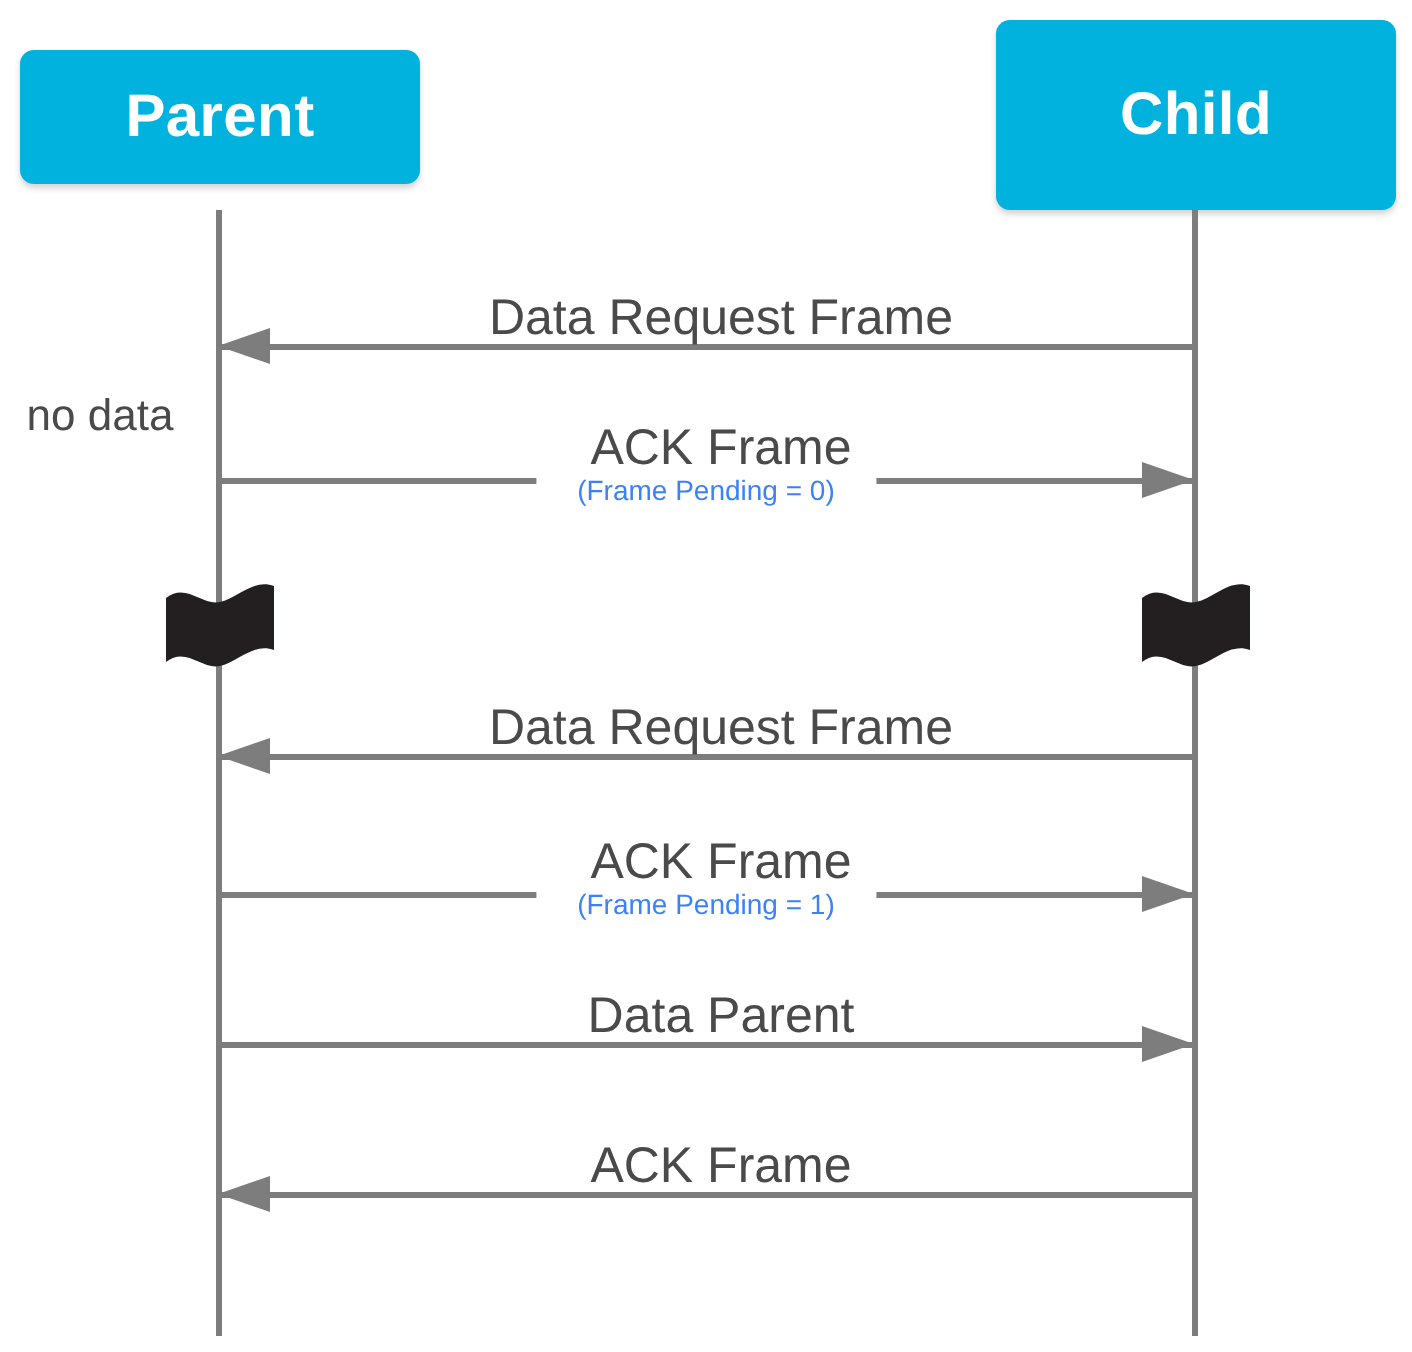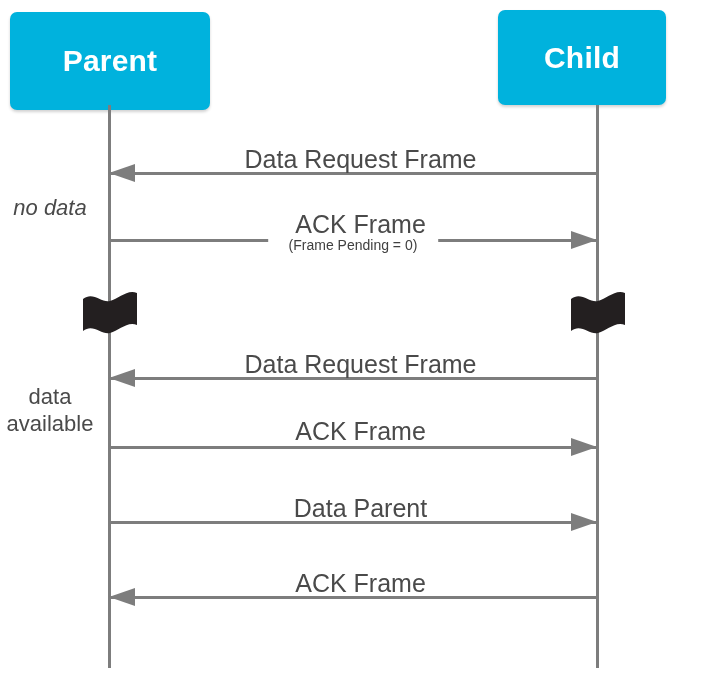--- a/index.html
+++ b/index.html
@@ -28,22 +28,22 @@
     justify-content: center;
   }
   .actor-label {
     color: #ffffff;
     font-size: 30px;
     font-weight: 700;
     letter-spacing: 0.2px;
     line-height: 1;
     user-select: none;
   }
-  #actor-parent { left: 10px;  top: 12px; width: 200px; height: 98px; }
-  #actor-child  { left: 498px; top: 10px; width: 168px; height: 95px; }
+  #actor-parent { left: 10px;  top: 25px; width: 200px; height: 67px; }
+  #actor-child  { left: 498px; top: 10px; width: 200px; height: 95px; }
 
   
   .lifeline {
     position: absolute;
     width: 3px;
     background: #7d7d7d;
     top: 105px;
     height: 563px;
   }
   #lifeline-parent { left: 108px; }
@@ -75,21 +75,21 @@
   .msg-title {
     font-size: 25px;
     line-height: 26px;
     display: block;
     margin-left: 15px;
   }
   .msg-sub {
     font-size: 14px;
     line-height: 17px;
     display: block;
-    color: #404040;
+    color: #3b82f6;
   }
   
   .label-single { top: -27px; }
   .label-double { top: -29px; }
 
   
   .arrow-head {
     position: absolute;
     width: 0;
     height: 0;
@@ -111,21 +111,21 @@
   
   .side-note {
     position: absolute;
     text-align: center;
     color: #4a4a4a;
     font-size: 22px;
     line-height: 27px;
     white-space: pre-line;
     user-select: none;
   }
-  #note-no-data    { left: 0px; top: 194px; width: 100px; font-style: italic; }
+  #note-no-data    { left: 0px; top: 194px; width: 100px; }
   #note-data-avail { left: 0px; top: 383px; width: 100px; }
 
   
   .break-glyph {
     position: absolute;
     top: 289px;
     width: 58px;
     height: 46px;
   }
   #break-parent { left: 81px; }
@@ -141,22 +141,20 @@
   </div>
 
   <div class="actor-box" id="actor-child">
     <span class="actor-label">Child</span>
   </div>
 
   <div class="lifeline" id="lifeline-parent"></div>
   <div class="lifeline" id="lifeline-child"></div>
 
   <div class="side-note" id="note-no-data">no data</div>
-  <div class="side-note" id="note-data-avail">data
-available</div>
 
   <div class="break-glyph" id="break-parent">
     <svg width="58" height="46" viewBox="0 0 58 46" xmlns="http://www.w3.org/2000/svg">
       <path d="M2 10 C 12 2, 20 14, 29 12 C 38 10, 46 0, 56 4 L 56 36 C 46 32, 38 42, 29 44 C 20 46, 12 34, 2 42 Z" fill="#231f20"></path>
     </svg>
   </div>
   <div class="break-glyph" id="break-child">
     <svg width="58" height="46" viewBox="0 0 58 46" xmlns="http://www.w3.org/2000/svg">
       <path d="M2 10 C 12 2, 20 14, 29 12 C 38 10, 46 0, 56 4 L 56 36 C 46 32, 38 42, 29 44 C 20 46, 12 34, 2 42 Z" fill="#231f20"></path>
     </svg>
@@ -185,20 +183,21 @@
     <div class="msg-label label-single">
       <span class="msg-title">Data Request Frame</span>
     </div>
   </div>
 
   <div class="message-row" style="top:447px">
     <div class="msg-line-left" style="left:0px;   width:488px;"></div>
     <div class="arrow-head arrow-right"></div>
     <div class="msg-label label-double">
       <span class="msg-title">ACK Frame</span>
+      <span class="msg-sub">(Frame Pending = 1)</span>
     </div>
   </div>
 
   <div class="message-row" style="top:522px">
     <div class="msg-line-left" style="left:0px;   width:488px;"></div>
     <div class="arrow-head arrow-right"></div>
     <div class="msg-label label-single">
       <span class="msg-title">Data Parent</span>
     </div>
   </div>

